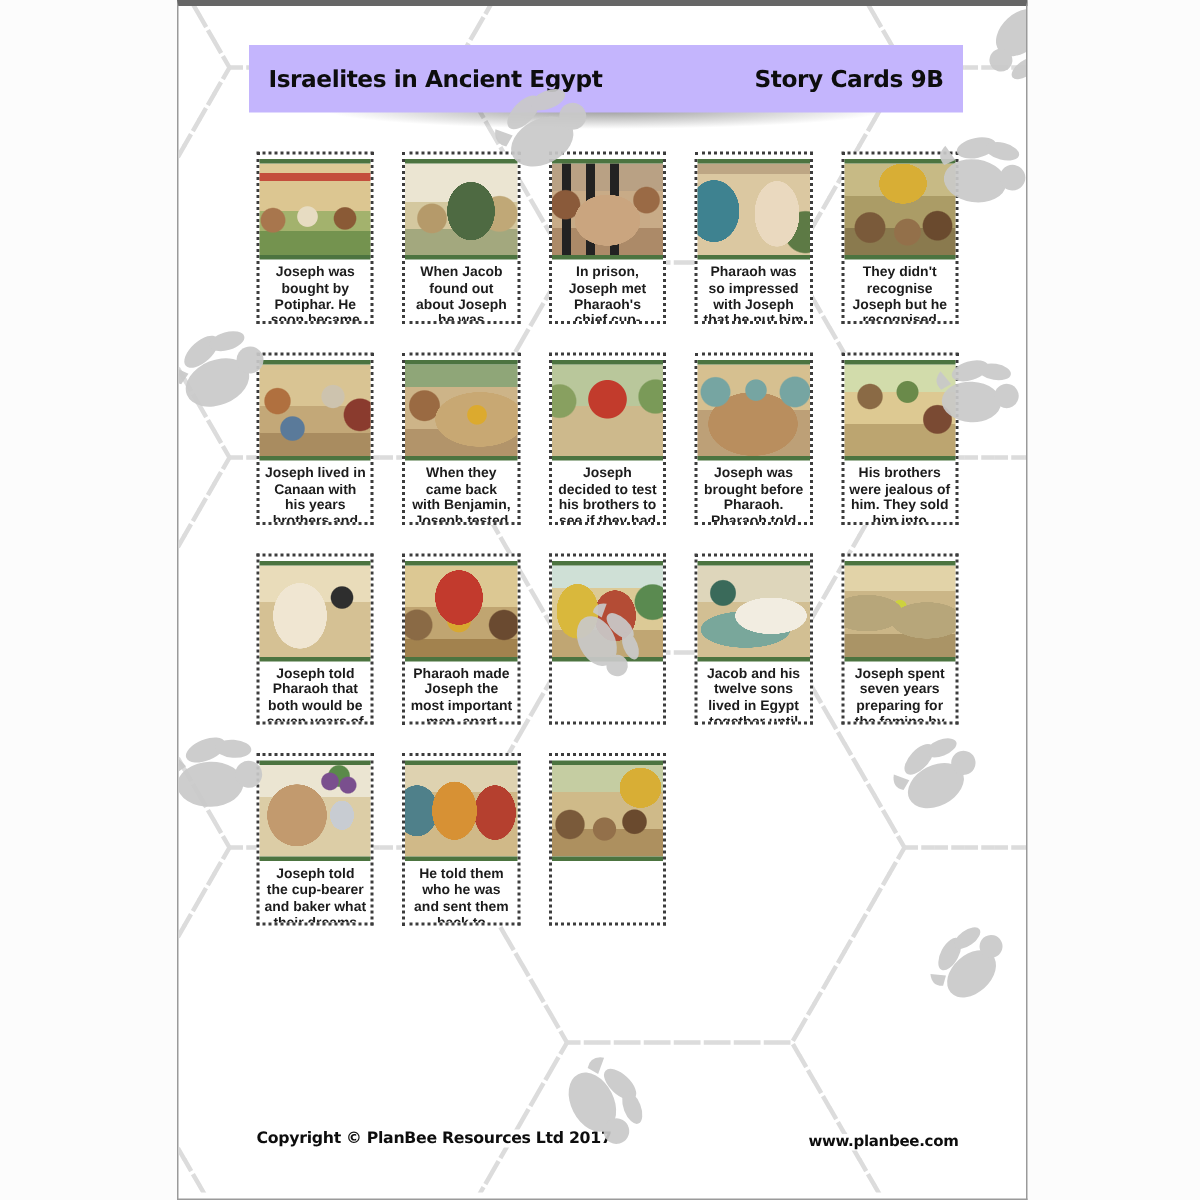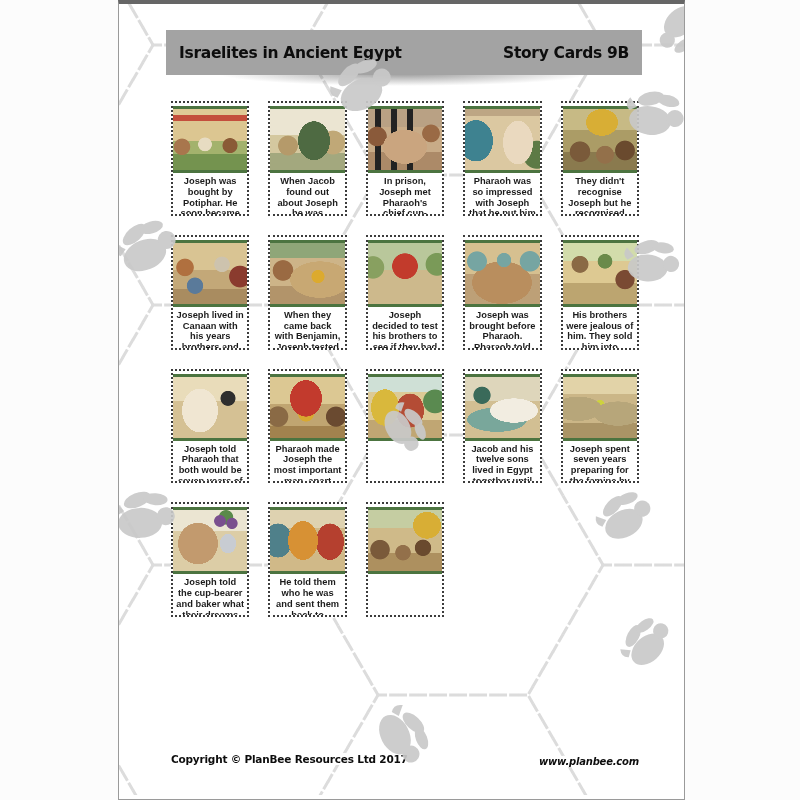--- a/index.html
+++ b/index.html
@@ -21,21 +21,21 @@
   svg.hexlayer{z-index:0;}
   svg.beelayer{z-index:3;opacity:.92;}
   #hexes polygon{fill:none;stroke:#dcdcdc;stroke-width:3;stroke-dasharray:9 11;}
 
   .header-shadow{
     position:absolute;left:34px;top:69px;width:502px;height:18px;z-index:1;
     background:radial-gradient(ellipse 52% 100% at 50% 0%, rgba(75,75,75,.58), rgba(75,75,75,0) 72%);
   }
   .header{
     position:absolute;left:47px;top:26px;width:476px;height:45px;z-index:2;
-    background:#a3a3a3;display:flex;align-items:center;justify-content:space-between;
+    background:#c4b5fd;display:flex;align-items:center;justify-content:space-between;
     padding:0 13px;box-sizing:border-box;
   }
   .header .title,.header .subtitle{
     font-family:"DejaVu Sans", sans-serif;font-weight:bold;color:#0d0d0d;
     font-size:15.5px;letter-spacing:-.3px;white-space:nowrap;
   }
 
   .grid{
     position:absolute;left:52px;top:97px;width:468px;height:650px;z-index:2;
     display:grid;grid-template-columns:repeat(5,1fr);grid-template-rows:repeat(5,1fr);
@@ -57,21 +57,21 @@
   }
 
   .footer-copy{
     position:absolute;left:52px;top:749px;z-index:2;
     font-family:"DejaVu Sans", sans-serif;font-weight:bold;font-size:10.5px;color:#0d0d0d;
     letter-spacing:-.2px;background:#fff;padding:0 3px 0 0;
   }
   .footer-site{
     position:absolute;right:45px;top:752px;z-index:2;
     font-family:"DejaVu Sans", sans-serif;font-weight:bold;font-size:10px;color:#0d0d0d;
-    letter-spacing:-.2px;background:#fff;padding:0 0 0 3px;font-style:italic;
+    letter-spacing:-.2px;background:#fff;padding:0 0 0 3px;
   }
 
   
   .i1{background:radial-gradient(circle at 22% 62%,#a8764d 0 9%,transparent 10%),radial-gradient(circle at 45% 58%,#e7dcc2 0 10%,transparent 11%),radial-gradient(circle at 70% 60%,#8a5a36 0 9%,transparent 10%),linear-gradient(180deg,#dfca96 0 10%,#c44f3c 10% 19%,#dcc691 19% 52%,#a3b26d 52% 74%,#74934f 74% 100%);}
   .i2{background:radial-gradient(ellipse 16% 32% at 56% 52%,#4e6a42 0 99%,transparent 100%),radial-gradient(circle at 30% 60%,#b59a6a 0 12%,transparent 13%),radial-gradient(circle at 75% 55%,#c0a877 0 14%,transparent 15%),linear-gradient(180deg,#ebe5d2 0 42%,#d4c89f 42% 72%,#a3a87e 72% 100%);}
   .i3{background:radial-gradient(ellipse 17% 34% at 24% 52%,#3e8290 0 99%,transparent 100%),radial-gradient(ellipse 15% 36% at 66% 55%,#ead9bf 0 99%,transparent 100%),radial-gradient(circle at 85% 75%,#5d7a45 0 14%,transparent 15%),linear-gradient(180deg,#bda684 0 12%,#dbc8a1 12% 100%);}
   .i4{background:radial-gradient(ellipse 22% 28% at 50% 62%,#caa57f 0 99%,transparent 100%),radial-gradient(circle at 22% 45%,#8a5a3a 0 11%,transparent 12%),radial-gradient(circle at 76% 40%,#9a6a45 0 10%,transparent 11%),linear-gradient(90deg,transparent 0 20%,#222 20% 26%,transparent 26% 36%,#222 36% 42%,transparent 42% 52%,#222 52% 58%,transparent 58%),linear-gradient(180deg,#b9a184 0 30%,#c8ab87 30% 70%,#ac8a68 70%);}
   .i5{background:linear-gradient(90deg,#2e5a40 0 10%,transparent 10%),radial-gradient(ellipse 30% 14% at 55% 72%,#8fb3a0 0 99%,transparent 100%),radial-gradient(ellipse 20% 26% at 58% 45%,#c99f76 0 99%,transparent 100%),linear-gradient(180deg,#ddd2ab 0 38%,#c9b487 38% 78%,#7f9a78 78%);}
   .i6{background:radial-gradient(ellipse 16% 22% at 52% 22%,#d8ae35 0 99%,transparent 100%),radial-gradient(circle at 30% 70%,#7a5a3a 0 12%,transparent 13%),radial-gradient(circle at 55% 75%,#93704a 0 12%,transparent 13%),radial-gradient(circle at 75% 68%,#6a4a2e 0 11%,transparent 12%),linear-gradient(180deg,#c7ba85 0 35%,#ab9c66 35% 70%,#8a7a4e 70%);}
   .i7{background:radial-gradient(circle at 25% 40%,#b0703f 0 10%,transparent 11%),radial-gradient(circle at 62% 35%,#cdc3ae 0 10%,transparent 11%),radial-gradient(circle at 80% 55%,#8a3b2e 0 12%,transparent 13%),radial-gradient(circle at 35% 70%,#5a7a9a 0 10%,transparent 11%),linear-gradient(180deg,#d9c493 0 45%,#c3a878 45% 75%,#a98c60 75%);}

